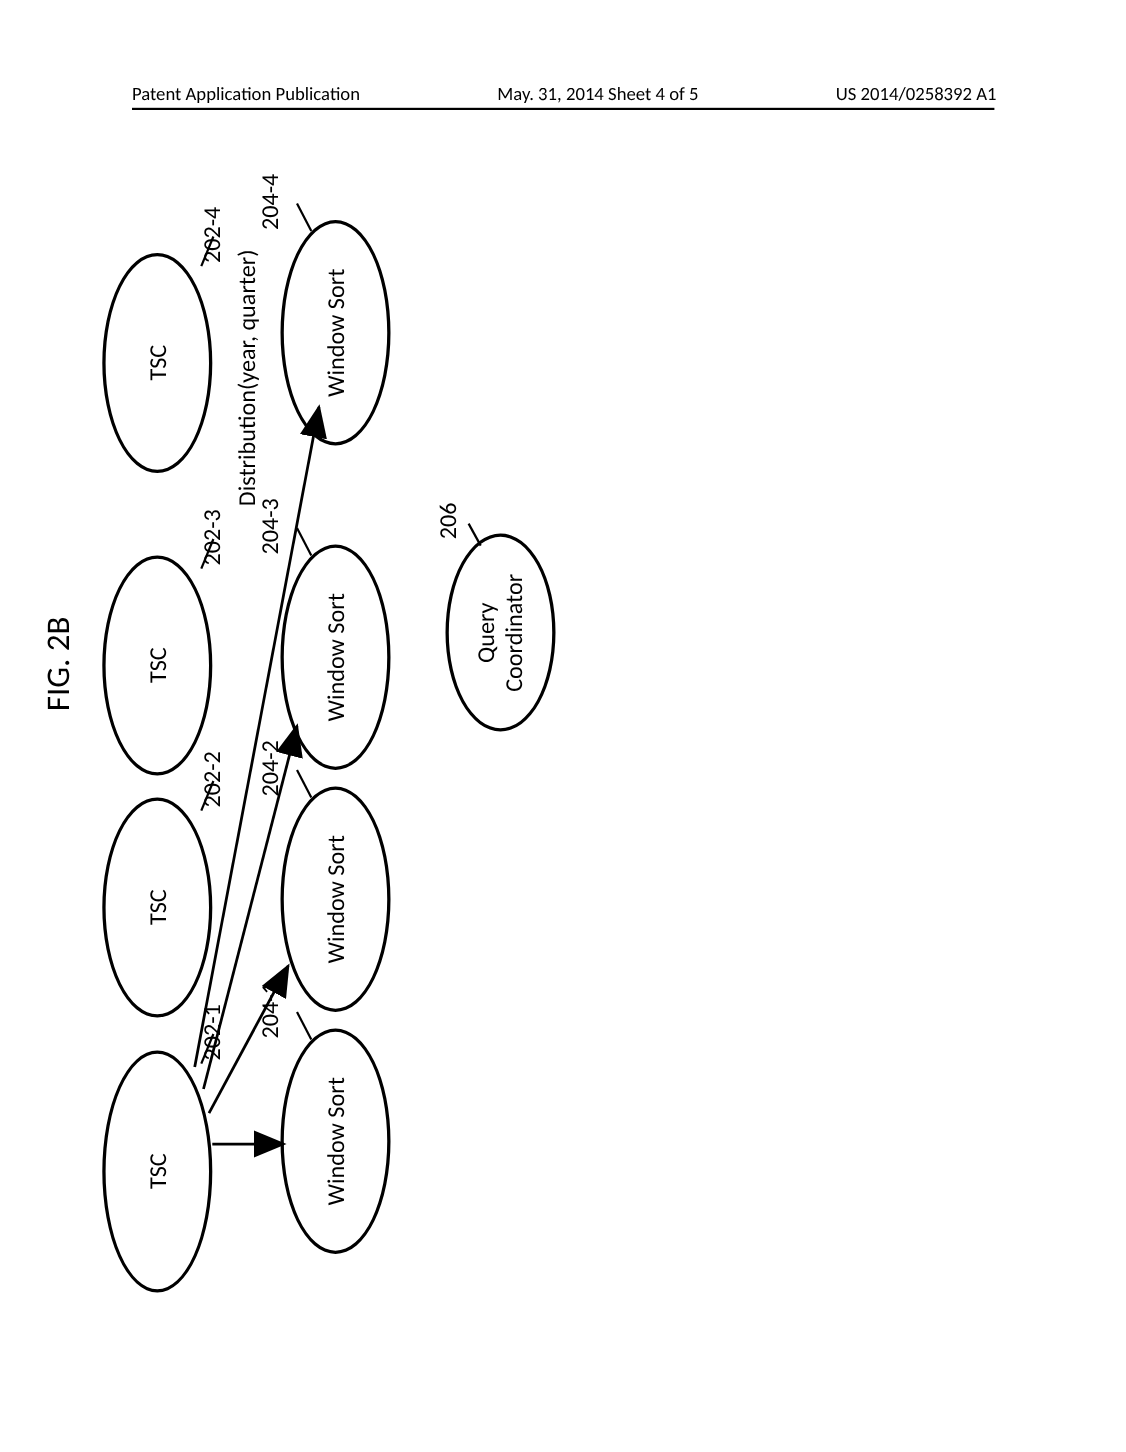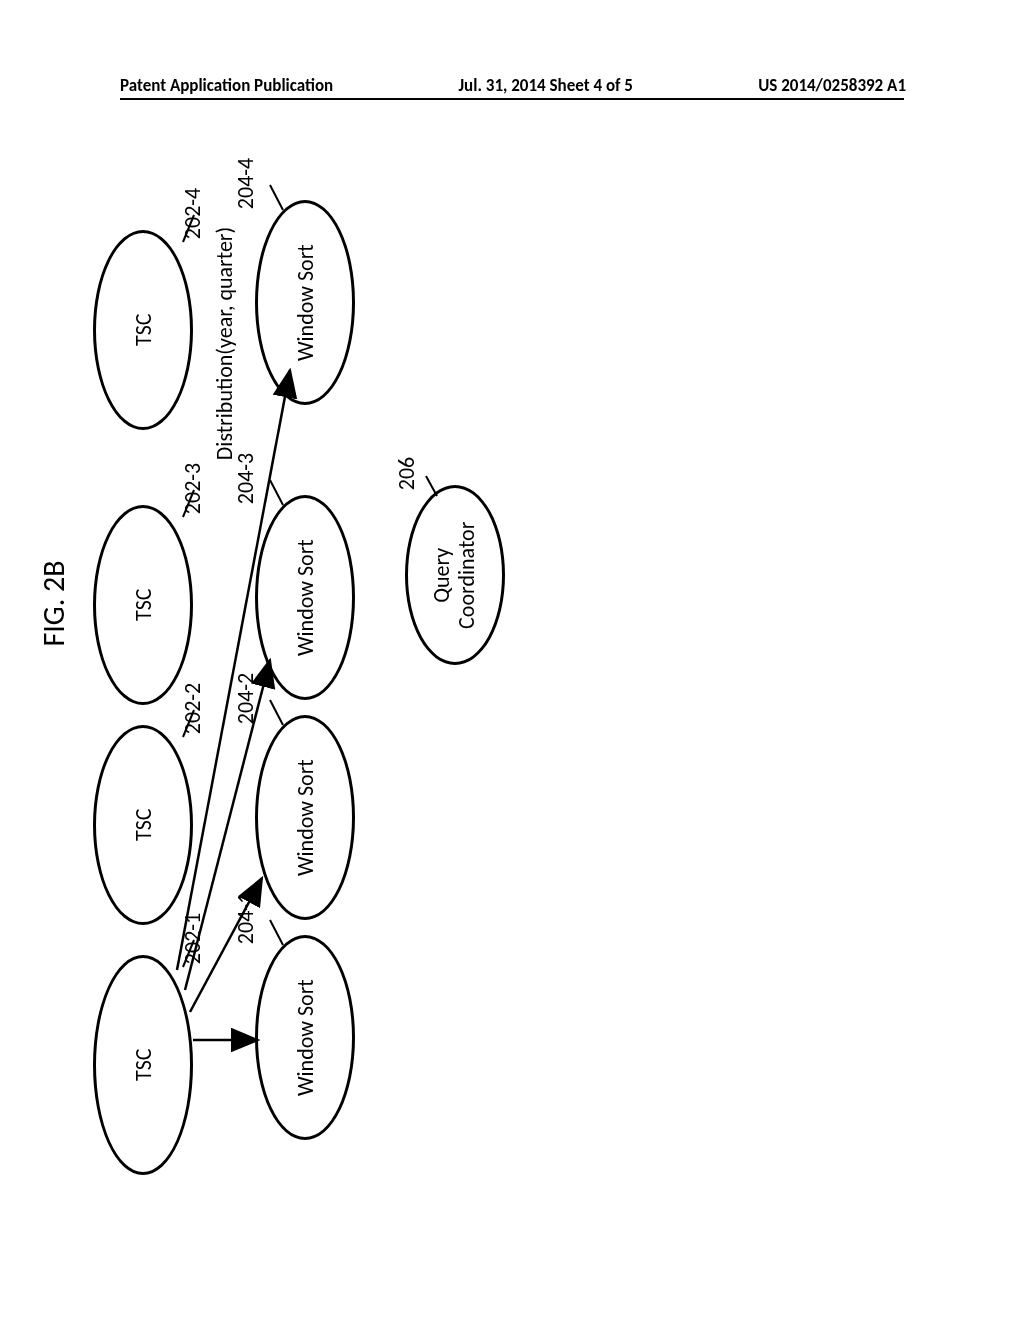--- a/index.html
+++ b/index.html
@@ -12,21 +12,21 @@
     }
     .header {
       position: absolute;
       top: 75px;
       left: 0;
       width: 100%;
       display: flex;
       justify-content: space-between;
       padding: 0 118px 0 120px;
       font-size: 17px;
-      font-weight: bold;
+      font-weight: normal;
     }
     .header-rule {
       position: absolute;
       top: 98px;
       left: 120px;
       width: 784px;
       height: 2px;
       background: black;
     }
     .diagram-area {
@@ -79,21 +79,21 @@
       width: 100%;
       height: 100%;
       pointer-events: none;
     }
   </style>
 </head>
 <body>
 
 <div class="header">
   <span>Patent Application Publication</span>
-  <span>Jul. 31, 2014  Sheet 4 of 5</span>
+  <span>May. 31, 2014  Sheet 4 of 5</span>
   <span>US 2014/0258392 A1</span>
 </div>
 <div class="header-rule"></div>
 
 <div class="diagram-area">
 
   <div class="ellipse" style="left:315px; top:315px; width:100px; height:180px;">
     <span class="ellipse-label" style="white-space:pre;">Query
 Coordinator</span>
   </div>

